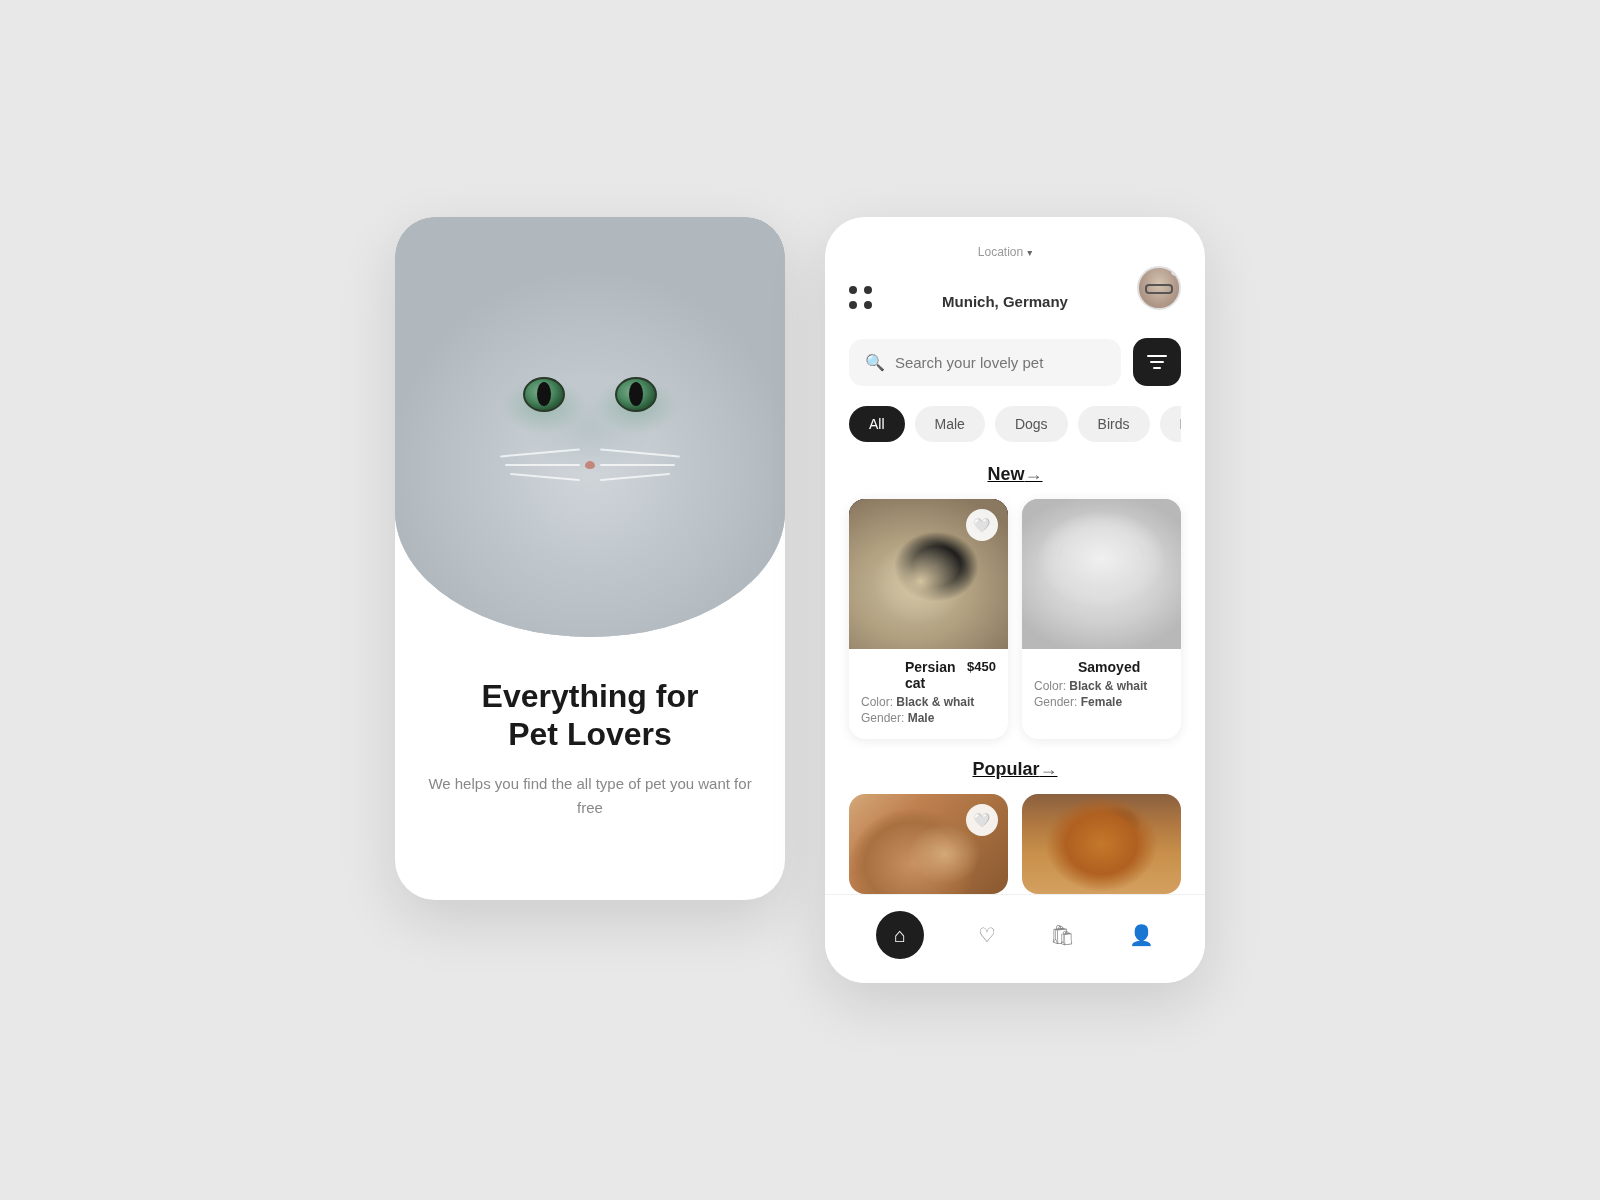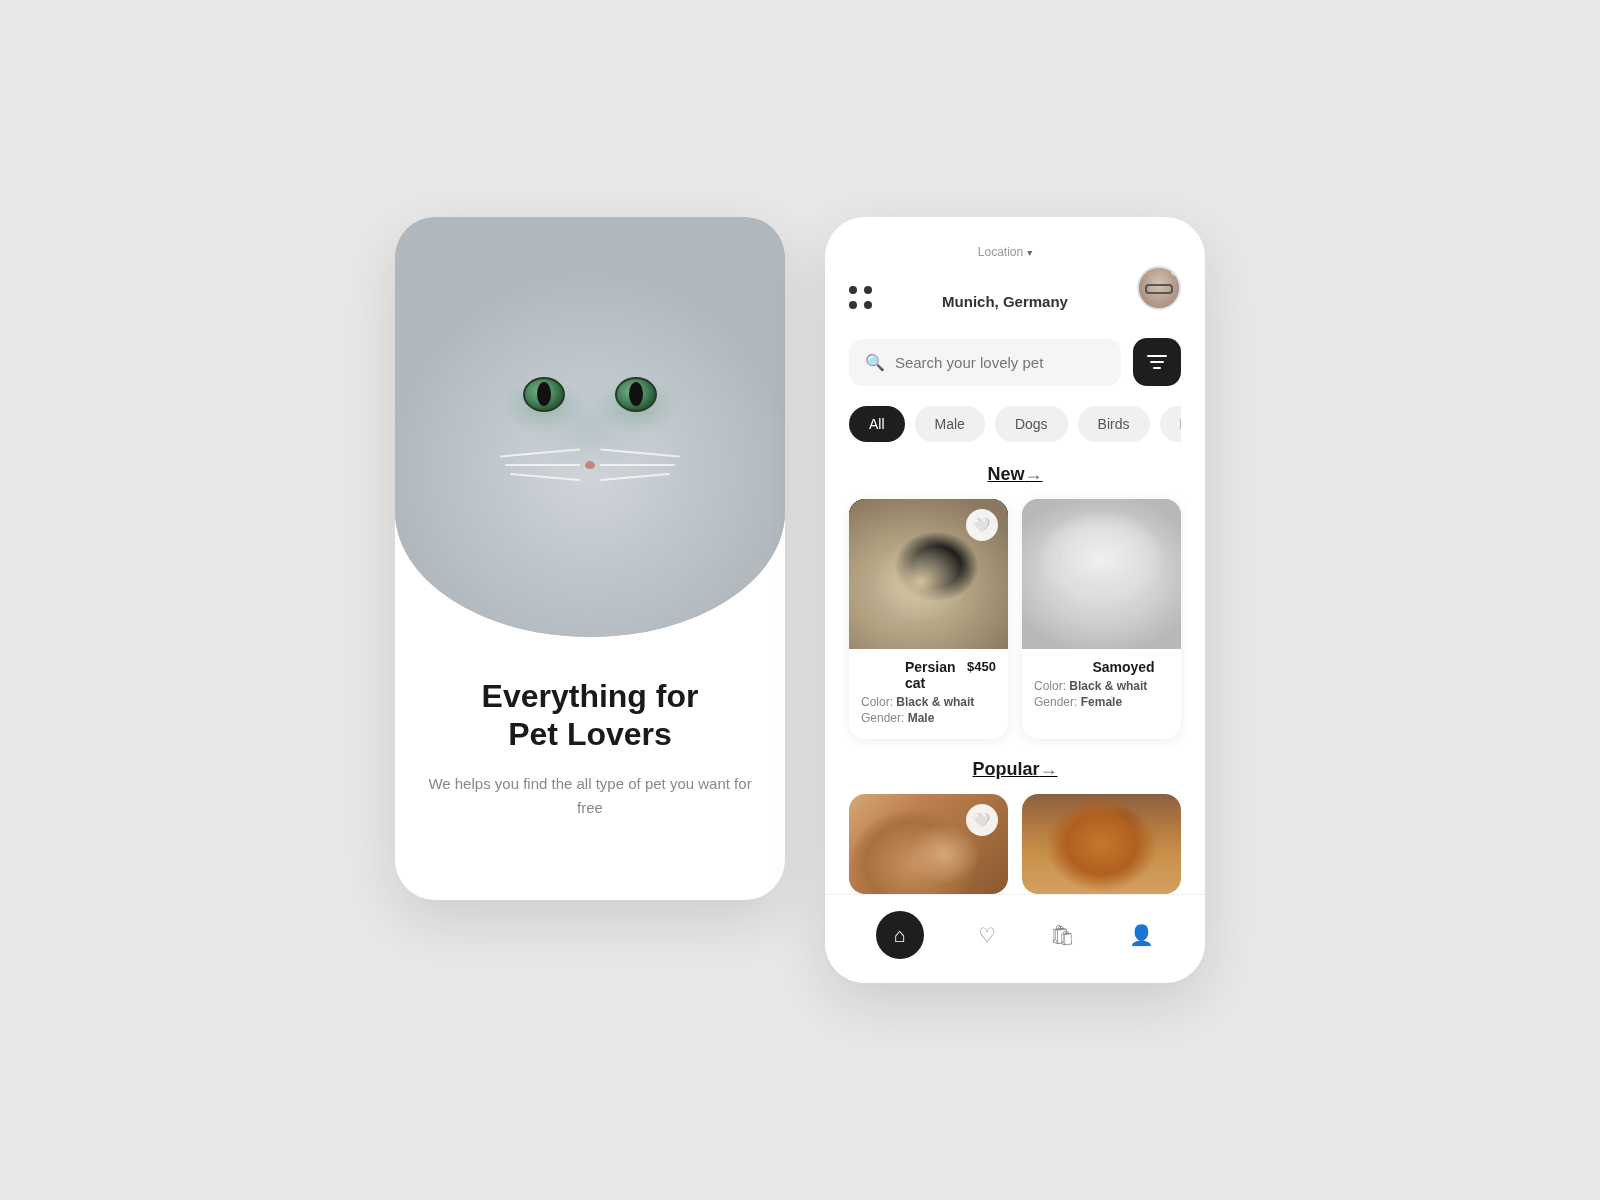--- a/index.html
+++ b/index.html
@@ -403,21 +403,21 @@
       align-items: center;
       justify-content: center;
       cursor: pointer;
       font-size: 14px;
     }
     .pet-card-info {
       padding: 10px 12px 12px;
     }
     .pet-card-top-row {
       display: flex;
-      justify-content: center;
+      justify-content: flex-start;
       align-items: flex-start;
       margin-bottom: 4px;
       padding-left: 44px;
     }
     .pet-name {
       font-size: 14px;
       font-weight: 700;
       color: #1a1a1a;
     }
     .pet-price {

